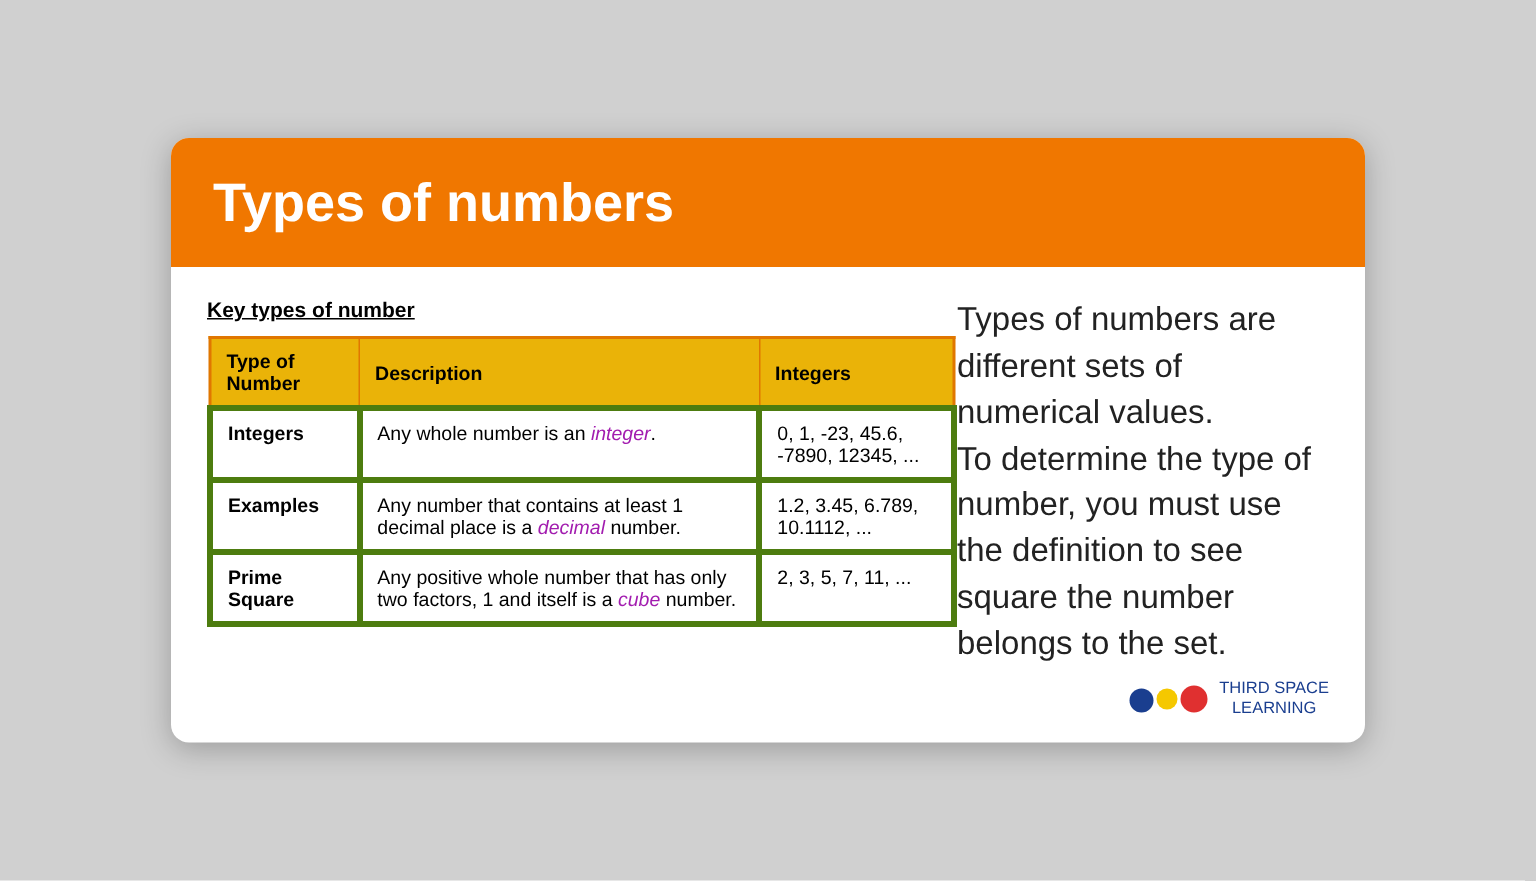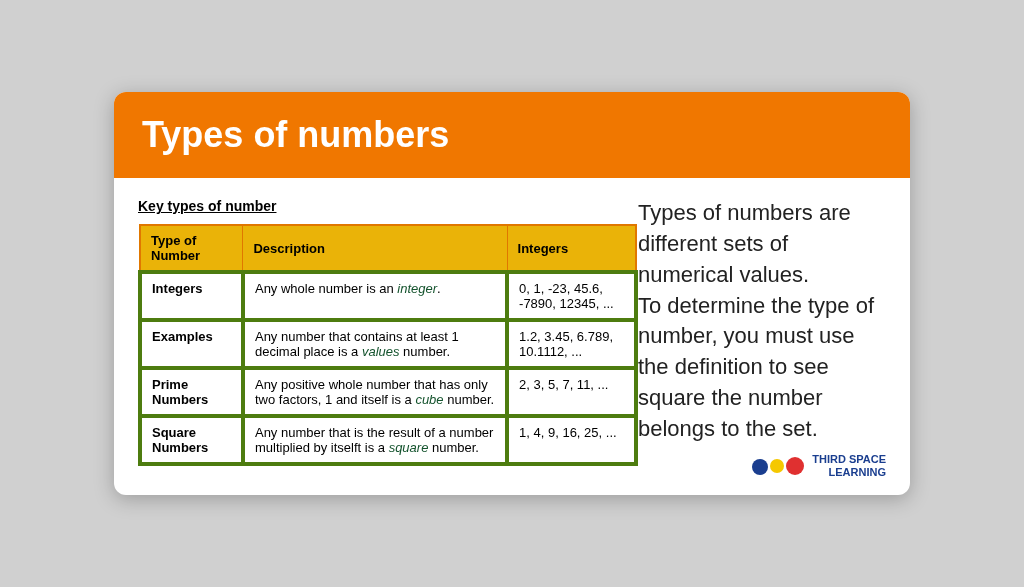--- a/index.html
+++ b/index.html
@@ -71,21 +71,21 @@
       border: 4px solid #4d7c0f;
       padding: 7px 10px;
       vertical-align: top;
       color: #000;
       margin-left: 40px;
     }
     tbody td:first-child {
       font-weight: bold;
     }
     .highlight-orange {
-      color: #14532d;
+      color: #a21caf;
       font-style: italic;
     }
     .right-text {
       font-size: 22px;
       line-height: 1.4;
       color: #222;
     }
     .footer-logo {
       display: flex;
       align-items: center;
@@ -112,24 +112,24 @@
       margin-bottom: 2px;
     }
     .circle-red {
       width: 18px;
       height: 18px;
       background: #e03030;
       border-radius: 50%;
     }
     .logo-text {
       font-size: 11px;
-      font-weight: bold;
+      font-weight: normal;
       color: #1a3e8f;
       line-height: 1.2;
-      text-align: right;
+      text-align: center;
     }
   </style>
 </head>
 <body>
 
 <div class="card">
   <div class="header">
     <h1>Types of numbers</h1>
   </div>
   <div class="content">
@@ -144,32 +144,27 @@
           </tr>
         </thead>
         <tbody id="table-body">
         <tr>
               <td>Integers</td>
               <td>Any whole number is an <span class="highlight-orange">integer</span>.</td>
               <td>0, 1, -23, 45.6, -7890, 12345, ...</td>
             </tr>
             <tr>
               <td>Examples</td>
-              <td>Any number that contains at least 1 decimal place is a <span class="highlight-orange">values</span> number.</td>
+              <td>Any number that contains at least 1 decimal place is a <span class="highlight-orange">decimal</span> number.</td>
               <td>1.2, 3.45, 6.789, 10.1112, ...</td>
             </tr>
             <tr>
-              <td>Prime Numbers</td>
+              <td>Prime Square</td>
               <td>Any positive whole number that has only two factors, 1 and itself is a <span class="highlight-orange">cube</span> number.</td>
               <td>2, 3, 5, 7, 11, ...</td>
-            </tr>
-            <tr>
-              <td>Square Numbers</td>
-              <td>Any number that is the result of a number multiplied by itselft is a <span class="highlight-orange">square</span> number.</td>
-              <td>1, 4, 9, 16, 25, ...</td>
             </tr>
           </tbody>
       </table>
     </div>
     <div class="right-panel">
       <div>
         <p class="right-text">Types of numbers are different sets of numerical values.</p>
         <p class="right-text">To determine the type of number, you must use the definition to see square the number belongs to the set.</p>
       </div>
       <div class="footer-logo">

